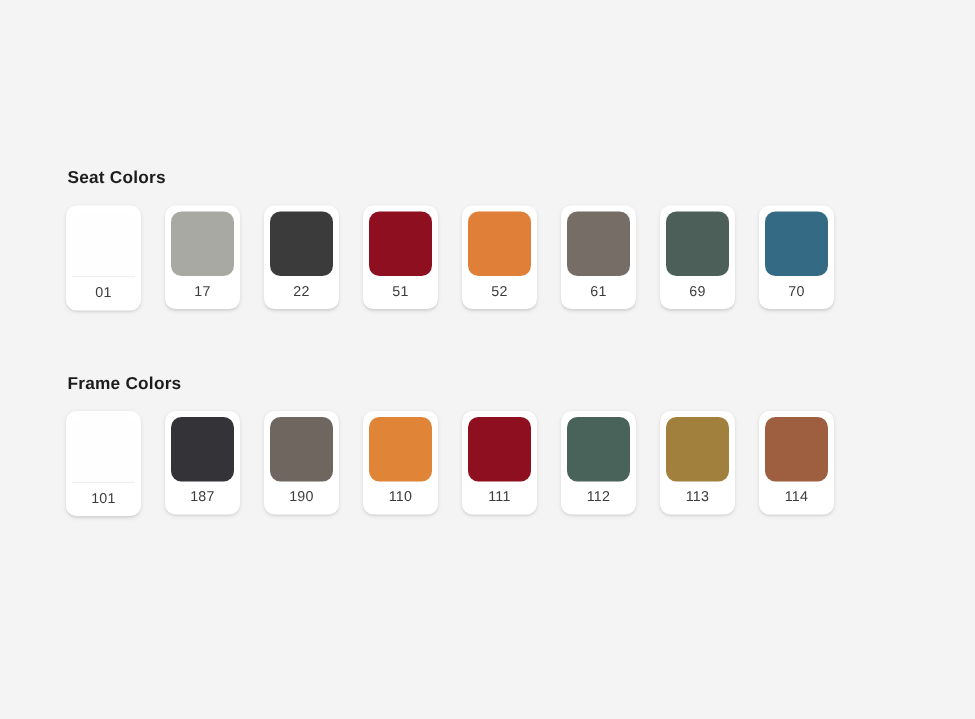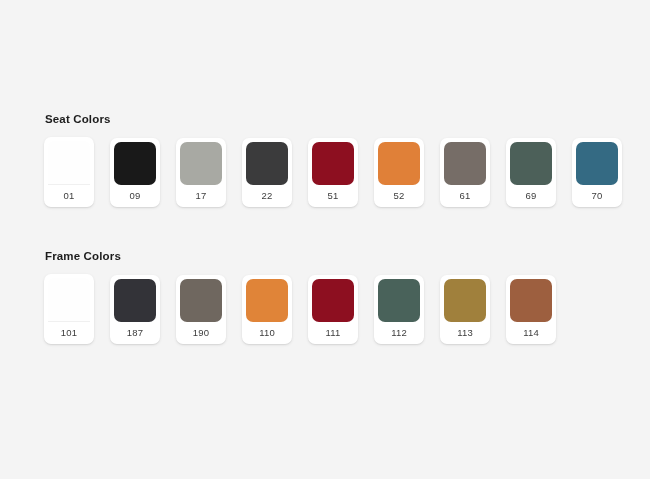--- a/index.html
+++ b/index.html
@@ -38,21 +38,21 @@
     color: #1c1c1c;
     letter-spacing: 0.15px;
     margin: 0 0 11px 1px;
     line-height: 14px;
   }
 
   .swatch-row {
     display: flex;
     flex-direction: row;
     gap: 16px;
-    align-items: flex-end;
+    align-items: flex-start;
   }
 
   .swatch-card {
     width: 50px;
     background: #ffffff;
     border-radius: 7px;
     box-shadow: 0 1px 3px rgba(0,0,0,0.10), 0 1px 1px rgba(0,0,0,0.05);
     padding: 4px 4px 0 4px;
     box-sizing: border-box;
     cursor: pointer;
@@ -85,24 +85,20 @@
 <body style="background: rgb(244, 244, 244);">
 
 <div id="app">
 
   <div class="section section-seat">
     <div class="section-title">Seat Colors</div>
     <div class="swatch-row">
         <div class="swatch-card">
           <div class="swatch-color is-light" style="background: rgb(254, 254, 254);"></div>
           <div class="swatch-label">01</div>
-        </div>
-        <div class="swatch-card">
-          <div class="swatch-color" style="background: rgb(25, 25, 25);"></div>
-          <div class="swatch-label">09</div>
         </div>
         <div class="swatch-card">
           <div class="swatch-color" style="background: rgb(168, 169, 163);"></div>
           <div class="swatch-label">17</div>
         </div>
         <div class="swatch-card">
           <div class="swatch-color" style="background: rgb(59, 59, 60);"></div>
           <div class="swatch-label">22</div>
         </div>
         <div class="swatch-card">

